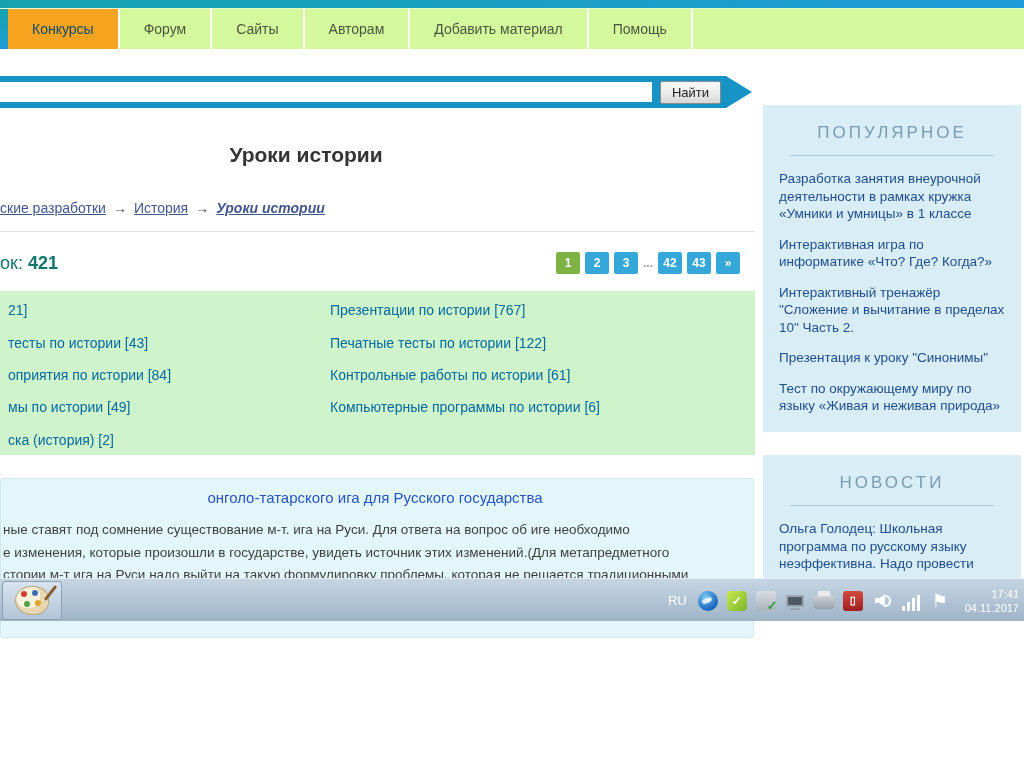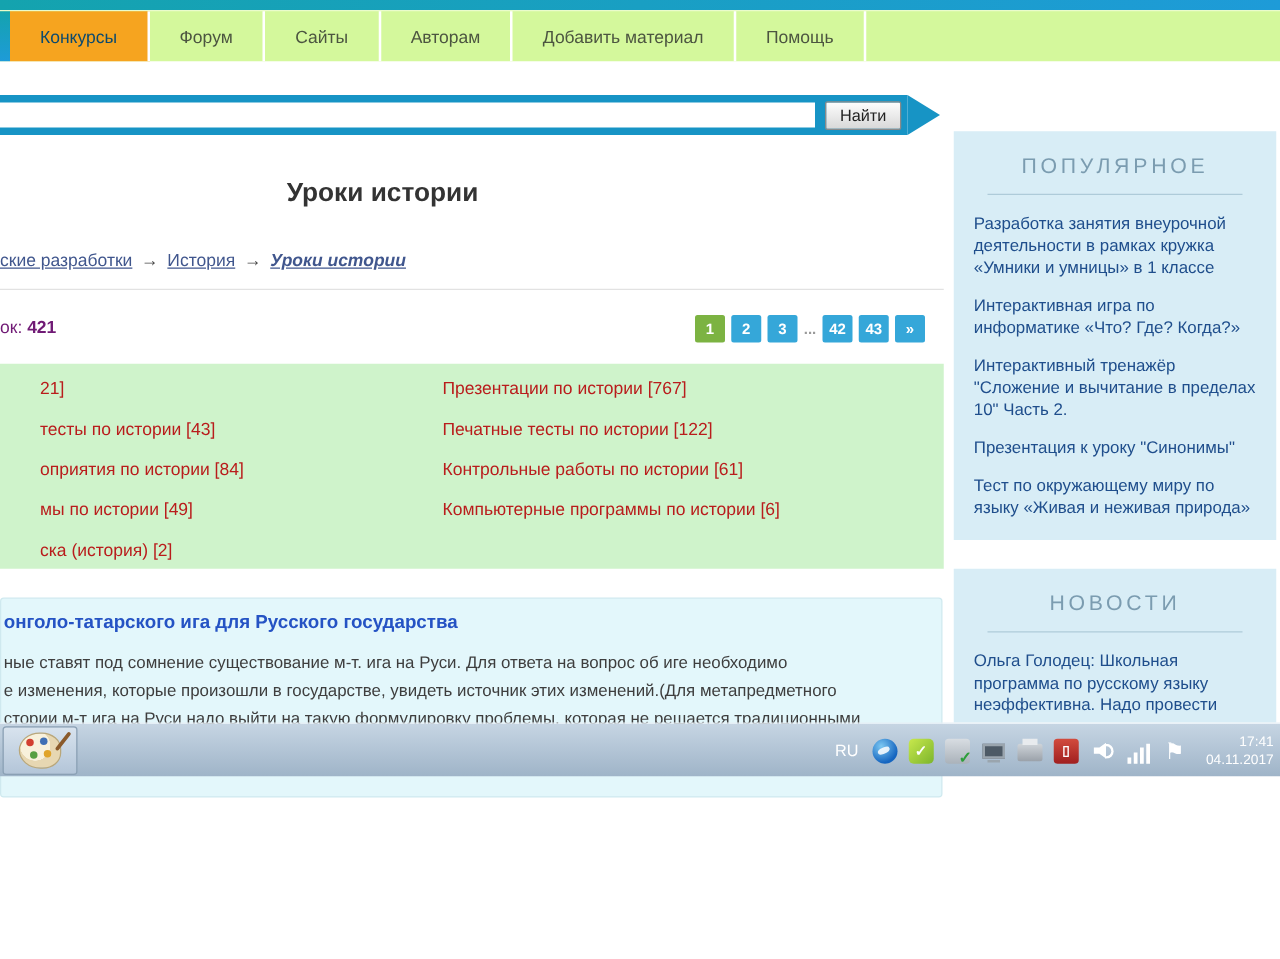--- a/index.html
+++ b/index.html
@@ -30,41 +30,41 @@
 
   
   .page-title { position:absolute; left:0; top:143px; width:612px; text-align:center;
     font-size:21px; font-weight:bold; color:#333; }
   .breadcrumb { position:absolute; left:0; top:200px; font-size:14px; color:#555; }
   .breadcrumb a { color:#40568d; text-decoration:underline; cursor:pointer; }
   .breadcrumb .sep { margin:0 7px; color:#4a4a4a; text-decoration:none; }
   .breadcrumb .current { font-weight:bold; font-style:italic; }
   .rule { position:absolute; left:0; top:231px; width:755px; height:1px; background:#e2e2e2; }
 
-  .count { position:absolute; left:0; top:253px; font-size:14px; color:#701a75; }
+  .count { position:absolute; left:0; top:253px; font-size:18px; color:#0f766e; }
   .count b { font-weight:bold; }
 
   
   .pagination { position:absolute; left:556px; top:252px; display:flex; align-items:center; gap:5px; }
   .pg { min-width:24px; height:22px; line-height:22px; text-align:center; color:#fff;
     font-size:12px; font-weight:bold; background:#35a7d9; border-radius:2px; padding:0 3px; cursor:pointer; }
   .pg.active { background:#7cb342; cursor:default; }
   .pg-ellipsis { color:#9a9a9a; font-size:12px; font-weight:bold; }
 
   
   .category-box { position:absolute; left:0; top:291px; width:755px; height:164px; background:#cff3cb; }
   .cat-col { position:absolute; top:3px; display:flex; flex-direction:column; }
   .cat-col.left { left:8px; }
   .cat-col.right { left:330px; }
-  .cat-item { height:32.4px; display:flex; align-items:center; font-size:14px; color:#b91c1c; cursor:pointer;margin-left:24px; }
+  .cat-item { height:32.4px; display:flex; align-items:center; font-size:14px; color:#0369a1; cursor:pointer; }
 
   
   .article-box { position:absolute; left:0; top:478px; width:754px; height:160px;
     background:#e3f7fb; border:1px solid #cfe9ef; border-radius:3px; padding:10px 6px 0 2px; }
-  .article-title { font-size:15px; font-weight:bold; color:#2553c4; cursor:pointer; }
+  .article-title { font-size:15px; font-weight:normal; color:#2553c4; cursor:pointer;text-align:center; }
   .article-body { margin-top:13px; font-size:13.5px; color:#3e3e3e; line-height:22.5px; white-space:nowrap; }
 
   
   .side-box { position:absolute; left:763px; width:258px; background:#d8edf6; overflow:hidden; }
   .side-box.popular { top:105px; height:327px; }
   .side-box.news { top:455px; height:123px; }
   .side-heading { text-align:center; margin-top:18px; font-size:17px; letter-spacing:3px; color:#7b9cb0; }
   .side-divider { width:204px; height:1px; background:#aecbd9; margin:12px auto 0; }
   .side-items { padding:14px 16px 0 16px; }
   .side-item { margin-bottom:13px; font-size:13.5px; line-height:17.5px; color:#1f4e8c; cursor:pointer; }

